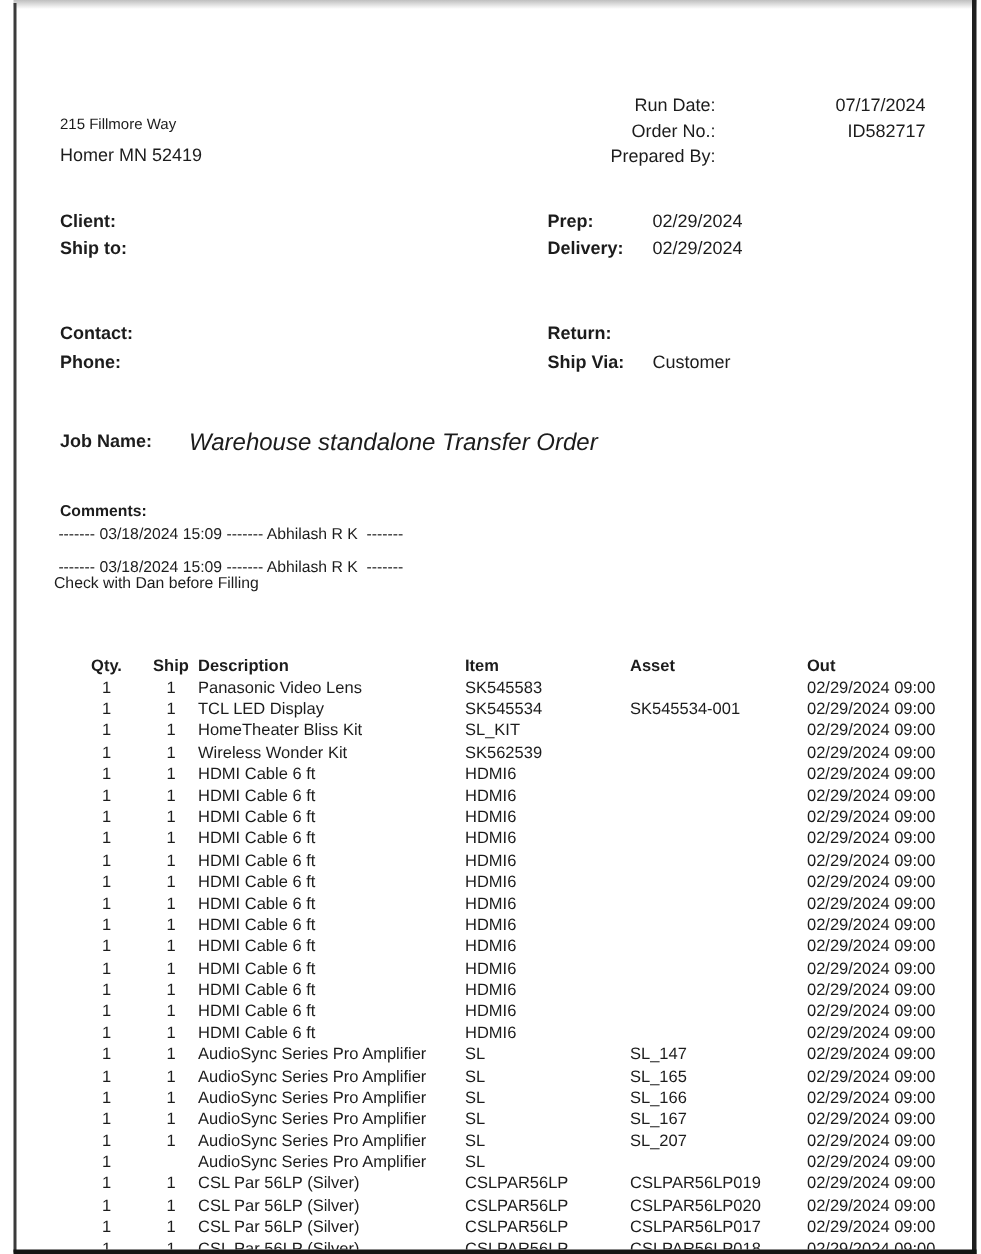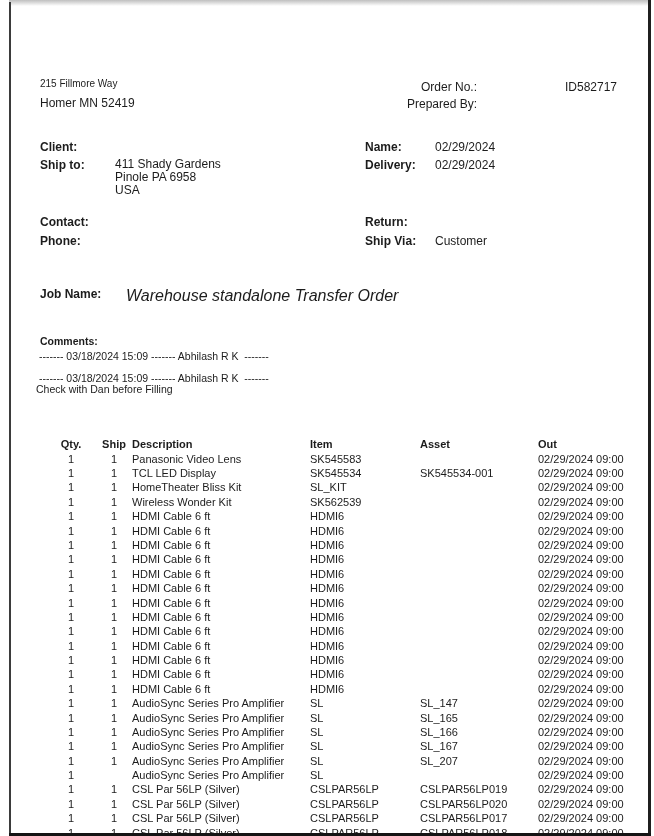--- a/index.html
+++ b/index.html
@@ -60,43 +60,42 @@
 </head>
 <body>
 
 <div class="page">
 
   <div class="edge edge-top"></div>
   <div class="edge edge-left"></div>
   <div class="edge edge-right"></div>
   <div class="edge edge-bottom"></div>
 
+  <div class="abs hdr-row hdr-run">
+    <span class="lbl">Run Date:</span>
+    <span class="val">07/17/2024</span>
+  </div>
   <div class="abs hdr-row hdr-ord">
     <span class="lbl">Order No.:</span>
     <span class="val">ID582717</span>
   </div>
   <div class="abs hdr-row hdr-prep">
     <span class="lbl">Prepared By:</span>
     <span class="val"></span>
   </div>
 
   <div class="abs addr1">215 Fillmore Way</div>
   <div class="abs addr2">Homer MN 52419</div>
 
   <div class="abs ilbl" style="top:140px">Client:</div>
   <div class="abs ilbl" style="top:158px">Ship to:</div>
-  <div class="abs ival-shipto">
-    <div>411 Shady Gardens</div>
-    <div>Pinole PA 6958</div>
-    <div>USA</div>
-  </div>
   <div class="abs ilbl" style="top:215px">Contact:</div>
   <div class="abs ilbl" style="top:234px">Phone:</div>
 
-  <div class="abs rlbl" style="top:140px">Name:</div>
+  <div class="abs rlbl" style="top:140px">Prep:</div>
   <div class="abs rval" style="top:140px">02/29/2024</div>
   <div class="abs rlbl" style="top:158px">Delivery:</div>
   <div class="abs rval" style="top:158px">02/29/2024</div>
   <div class="abs rlbl" style="top:215px">Return:</div>
   <div class="abs rval" style="top:215px"></div>
   <div class="abs rlbl" style="top:234px">Ship Via:</div>
   <div class="abs rval" style="top:234px">Customer</div>
 
   <div class="abs job-lbl">Job Name:</div>
   <div class="abs job-val">Warehouse standalone Transfer Order</div>

